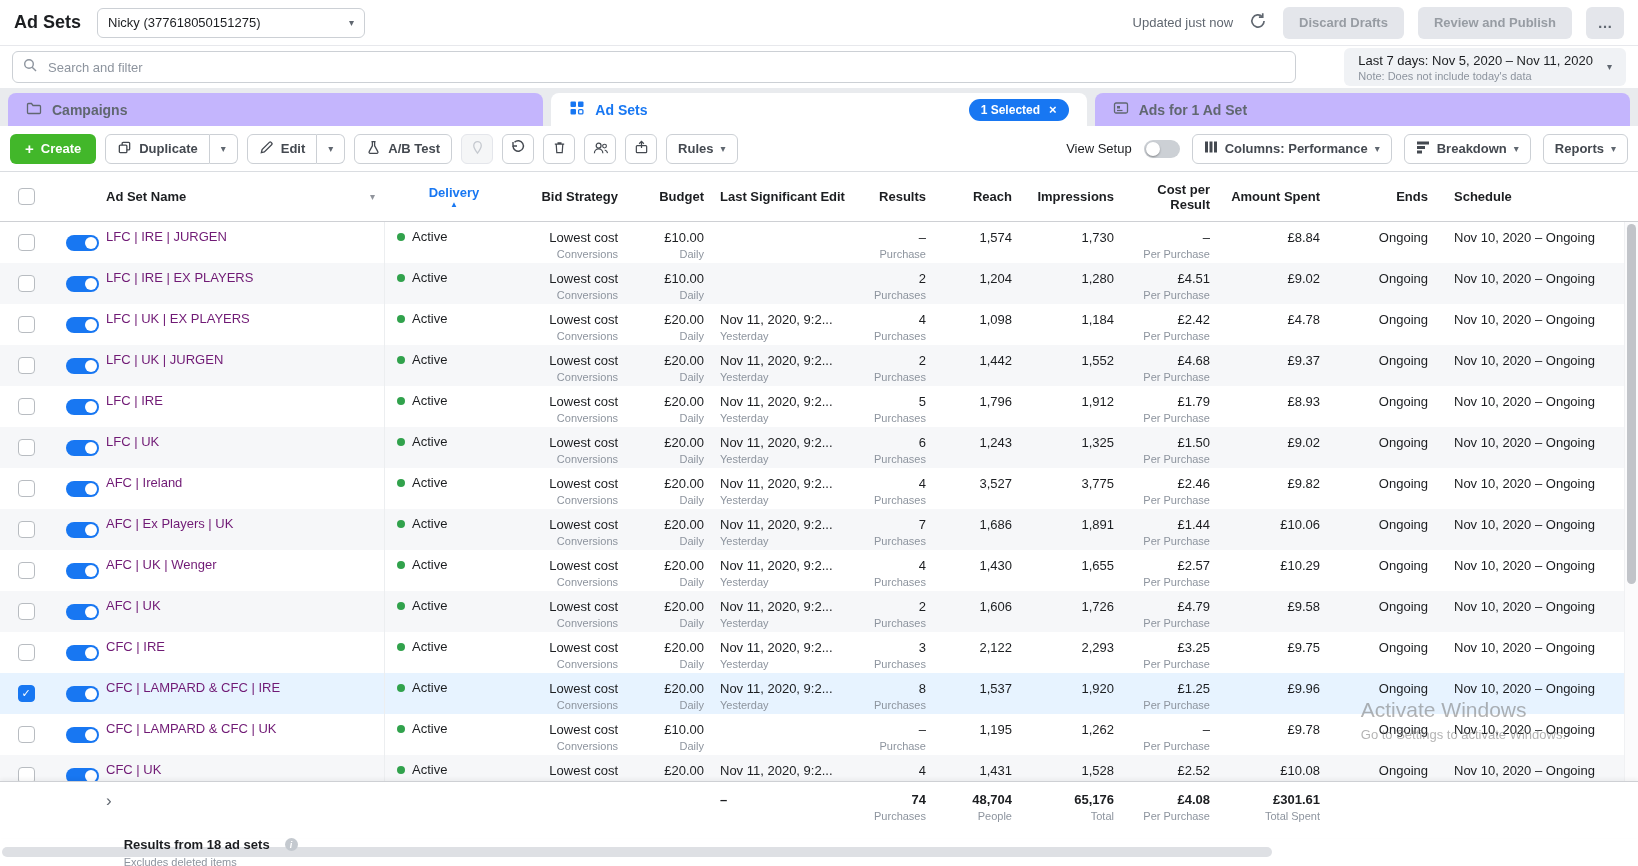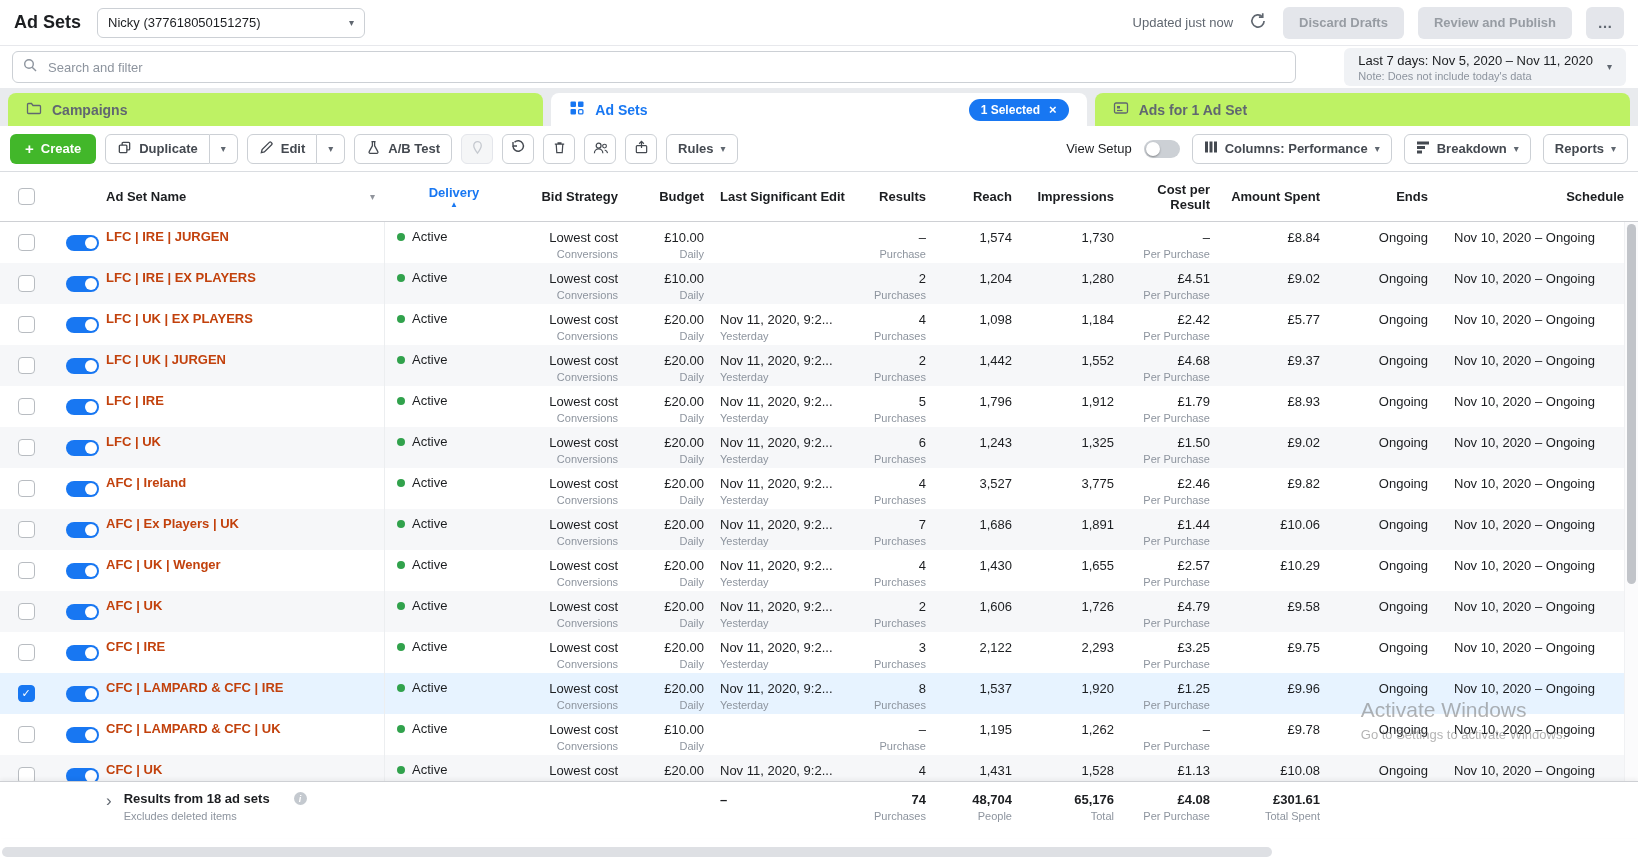--- a/index.html
+++ b/index.html
@@ -26,21 +26,21 @@
   .search-row { height:42px; flex:0 0 42px; display:flex; align-items:center; padding:4px 12px; gap:12px; background:#fff; }
   .search-box { flex:1; display:flex; align-items:center; gap:9px; height:32px; border:1px solid #ccd0d5; border-radius:6px; padding:0 10px; background:#fff; }
   .search-box input { border:none; outline:none; flex:1; font-size:13px; color:#a16207; font-family:inherit; background:transparent; }
   .search-box input::placeholder { color:#8d949e; }
   .date-range { display:flex; align-items:center; gap:14px; background:#f0f2f5; border:none; border-radius:6px; padding:4px 14px; height:38px; cursor:pointer; text-align:left; font-family:inherit;margin-left:36px; }
   .dr-label { font-size:13px; color:#1c1e21; }
   .dr-note { font-size:11px; color:#8d949e; margin-top:2px; }
 
   
   .tabs-row { height:38px; flex:0 0 38px; background:#e9ebee; display:flex; gap:8px; padding:5px 8px 0; }
-  .tab { flex:1; display:flex; align-items:center; gap:10px; background:#bef264; border:none; border-radius:8px 8px 0 0; padding:0 18px; font-size:14px; font-weight:600; color:#606770; cursor:pointer; font-family:inherit; }
+  .tab { flex:1; display:flex; align-items:center; gap:10px; background:#c4b5fd; border:none; border-radius:8px 8px 0 0; padding:0 18px; font-size:14px; font-weight:600; color:#606770; cursor:pointer; font-family:inherit; }
   .tab.selected { background:#fff; color:#1877f2; }
   .badge { margin-left:auto; background:#1877f2; color:#fff; font-size:12px; font-weight:600; border-radius:14px; padding:4px 12px; display:flex; gap:9px; align-items:center; }
   .badge .x { cursor:pointer; font-size:13px; line-height:1; }
 
   
   .toolbar { height:46px; flex:0 0 46px; display:flex; align-items:center; gap:9px; padding:0 10px; border-bottom:1px solid #dadde1; background:#fff; }
   .tb-btn { display:flex; align-items:center; gap:7px; height:30px; background:#fff; border:1px solid #ccd0d5; border-radius:6px; padding:0 11px; font-size:13px; font-weight:600; color:#444950; cursor:pointer; font-family:inherit; white-space:nowrap; }
   .split { display:flex; }
   .split .tb-btn.main { border-radius:6px 0 0 6px; }
   .split .tb-btn.caret-part { border-radius:0 6px 6px 0; border-left:none; width:28px; padding:0; justify-content:center; }
@@ -50,21 +50,21 @@
   .ibtn.disabled-look { background:#f5f6f7; border-color:#e4e6eb; cursor:default; }
   .toolbar-right { margin-left:auto; display:flex; align-items:center; gap:12px; }
   .vs-label { font-size:13px; color:#1c1e21; }
   .switch { width:36px; height:18px; border-radius:10px; background:#ccd0d5; position:relative; cursor:pointer; border:none; padding:0; }
   .switch .knob { position:absolute; left:2px; top:2px; width:14px; height:14px; background:#fff; border-radius:50%; box-shadow:0 1px 2px rgba(0,0,0,.35); }
 
   
   .table-wrap { flex:1; display:flex; flex-direction:column; background:#fff; position:relative; }
   .grid-row { display:grid; grid-template-columns:52px 48px 285px 142px 105px 86px 130px 92px 86px 102px 96px 110px 108px 1fr; }
   .thead { height:50px; flex:0 0 50px; border-bottom:1px solid #ced0d4; align-items:center; font-size:13px; font-weight:600; color:#1c1e21; background:#fff; }
-  .th { white-space:nowrap; padding-right:14px; cursor:pointer;text-align:right; }
+  .th { white-space:nowrap; padding-right:14px; cursor:pointer; }
   .th.r { text-align:right; }
   .th.l { padding-left:2px; }
   .name-th { display:flex; justify-content:space-between; align-items:center; padding:0 10px 0 6px; cursor:pointer; }
   .delivery-th { display:flex; justify-content:space-between; align-items:center; padding:0 16px 0 12px; color:#1877f2; cursor:pointer;flex-direction:column; }
   .sort-asc { font-size:8px; color:#1877f2; }
   .sort-caret { font-size:10px; color:#90949c; }
   .th.wrap2 { white-space:normal; line-height:15px; }
   .sched-th { padding-left:12px; cursor:pointer; }
   .cb-cell { display:flex; justify-content:center; align-items:flex-start; padding-top:12px; }
   .thead .cb-cell { padding-top:0; align-items:center; height:100%; }
@@ -73,37 +73,37 @@
   .checkbox.checked::after { content:"✓"; }
 
   .tbody { height:559px; flex:0 0 559px; overflow:hidden; position:relative; }
   .trow { height:41px; font-size:13px; background:#fff; cursor:pointer; }
   .trow:nth-child(even) { background:#f6f7f9; }
   .trow.selected { background:#e7f3ff; }
   .toggle-cell { padding-top:13px; padding-left:14px; }
   .toggle { display:block; width:33px; height:16px; border-radius:9px; background:#1877f2; position:relative; cursor:pointer; border:none; padding:0; }
   .toggle .knob { position:absolute; right:2px; top:2px; width:12px; height:12px; border-radius:50%; background:#fff; }
   .name-cell { padding:7px 10px 0 6px; border-right:1px solid #eceef0; height:41px; overflow:hidden; white-space:nowrap; }
-  .adset-link { color:#c2410c; text-decoration:none; font-size:13px;font-weight:bold; }
+  .adset-link { color:#701a75; text-decoration:none; font-size:13px; }
   .delivery-cell { padding:7px 0 0 12px; display:flex; align-items:flex-start; gap:7px; }
   .dot { width:8px; height:8px; border-radius:50%; background:#31a24c; margin-top:4px; }
   .cell .main { line-height:17px; }
   .cell .sub { line-height:16px; font-size:11px; color:#8d949e; }
   .cell.num { text-align:right; padding:7px 14px 0 0; }
   .cell.l { padding:7px 0 0 2px; }
   .cell.sched { padding:7px 0 0 12px; }
 
   .vscroll { position:absolute; right:0; top:0; bottom:0; width:14px; background:#fbfbfc; border-left:1px solid #f0f1f3; cursor:pointer; }
   .vthumb { position:absolute; top:2px; left:2px; width:9px; height:360px; background:#c1c4c9; border-radius:5px; }
 
   
   .tfoot { height:57px; flex:0 0 57px; border-top:1px solid #ced0d4; background:#fff; box-shadow:0 -2px 4px rgba(0,0,0,.05); position:relative; z-index:2; font-size:13px; }
   .foot-label { grid-column:3 / span 4; display:flex; gap:12px; padding:9px 0 0 6px; align-items:flex-start; }
   .chevron { background:none; border:none; font-size:17px; color:#606770; cursor:pointer; line-height:1; padding:0; margin-top:1px; font-family:inherit; }
-  .fl-title { font-size:13px; font-weight:700; display:flex; gap:24px; align-items:center; }
+  .fl-title { font-size:13px; font-weight:700; display:flex; gap:15px; align-items:center;margin-top:46px; }
   .fl-sub { font-size:11px; color:#8d949e; margin-top:4px; }
   .info-circle { width:13px; height:13px; border-radius:50%; background:#c4c9cf; color:#fff; font-size:9px; font-style:italic; font-weight:700; display:inline-flex; align-items:center; justify-content:center; }
   .tfoot .cell.num .main, .tfoot .cell.l .main { font-weight:700; }
   .tfoot .cell { padding-top:9px; }
 
   
   .bottom-strip { height:28px; flex:0 0 28px; background:#fff; position:relative; }
   .hthumb { position:absolute; left:2px; top:9px; width:1270px; height:10px; border-radius:5px; background:#ccd0d5; opacity:.65; cursor:pointer; }
 
   
@@ -495,21 +495,21 @@
       <div class="main">1,098</div>
     </div>
     <div class="cell num">
       <div class="main">1,184</div>
     </div>
     <div class="cell num">
       <div class="main">£2.42</div>
             <div class="sub">Per Purchase</div>
     </div>
     <div class="cell num">
-      <div class="main">£5.77</div>
+      <div class="main">£4.78</div>
     </div>
     <div class="cell num">
       <div class="main">Ongoing</div>
     </div>
     <div class="cell sched">
       <div class="main">Nov 10, 2020 – Ongoing</div>
     </div>
   </div>
 
   <div class="grid-row trow">
@@ -1074,21 +1074,21 @@
       <div class="main">4</div>
             <div class="sub">Purchases</div>
     </div>
     <div class="cell num">
       <div class="main">1,431</div>
     </div>
     <div class="cell num">
       <div class="main">1,528</div>
     </div>
     <div class="cell num">
-      <div class="main">£1.13</div>
+      <div class="main">£2.52</div>
             <div class="sub">Per Purchase</div>
     </div>
     <div class="cell num">
       <div class="main">£10.08</div>
     </div>
     <div class="cell num">
       <div class="main">Ongoing</div>
     </div>
     <div class="cell sched">
       <div class="main">Nov 10, 2020 – Ongoing</div>

